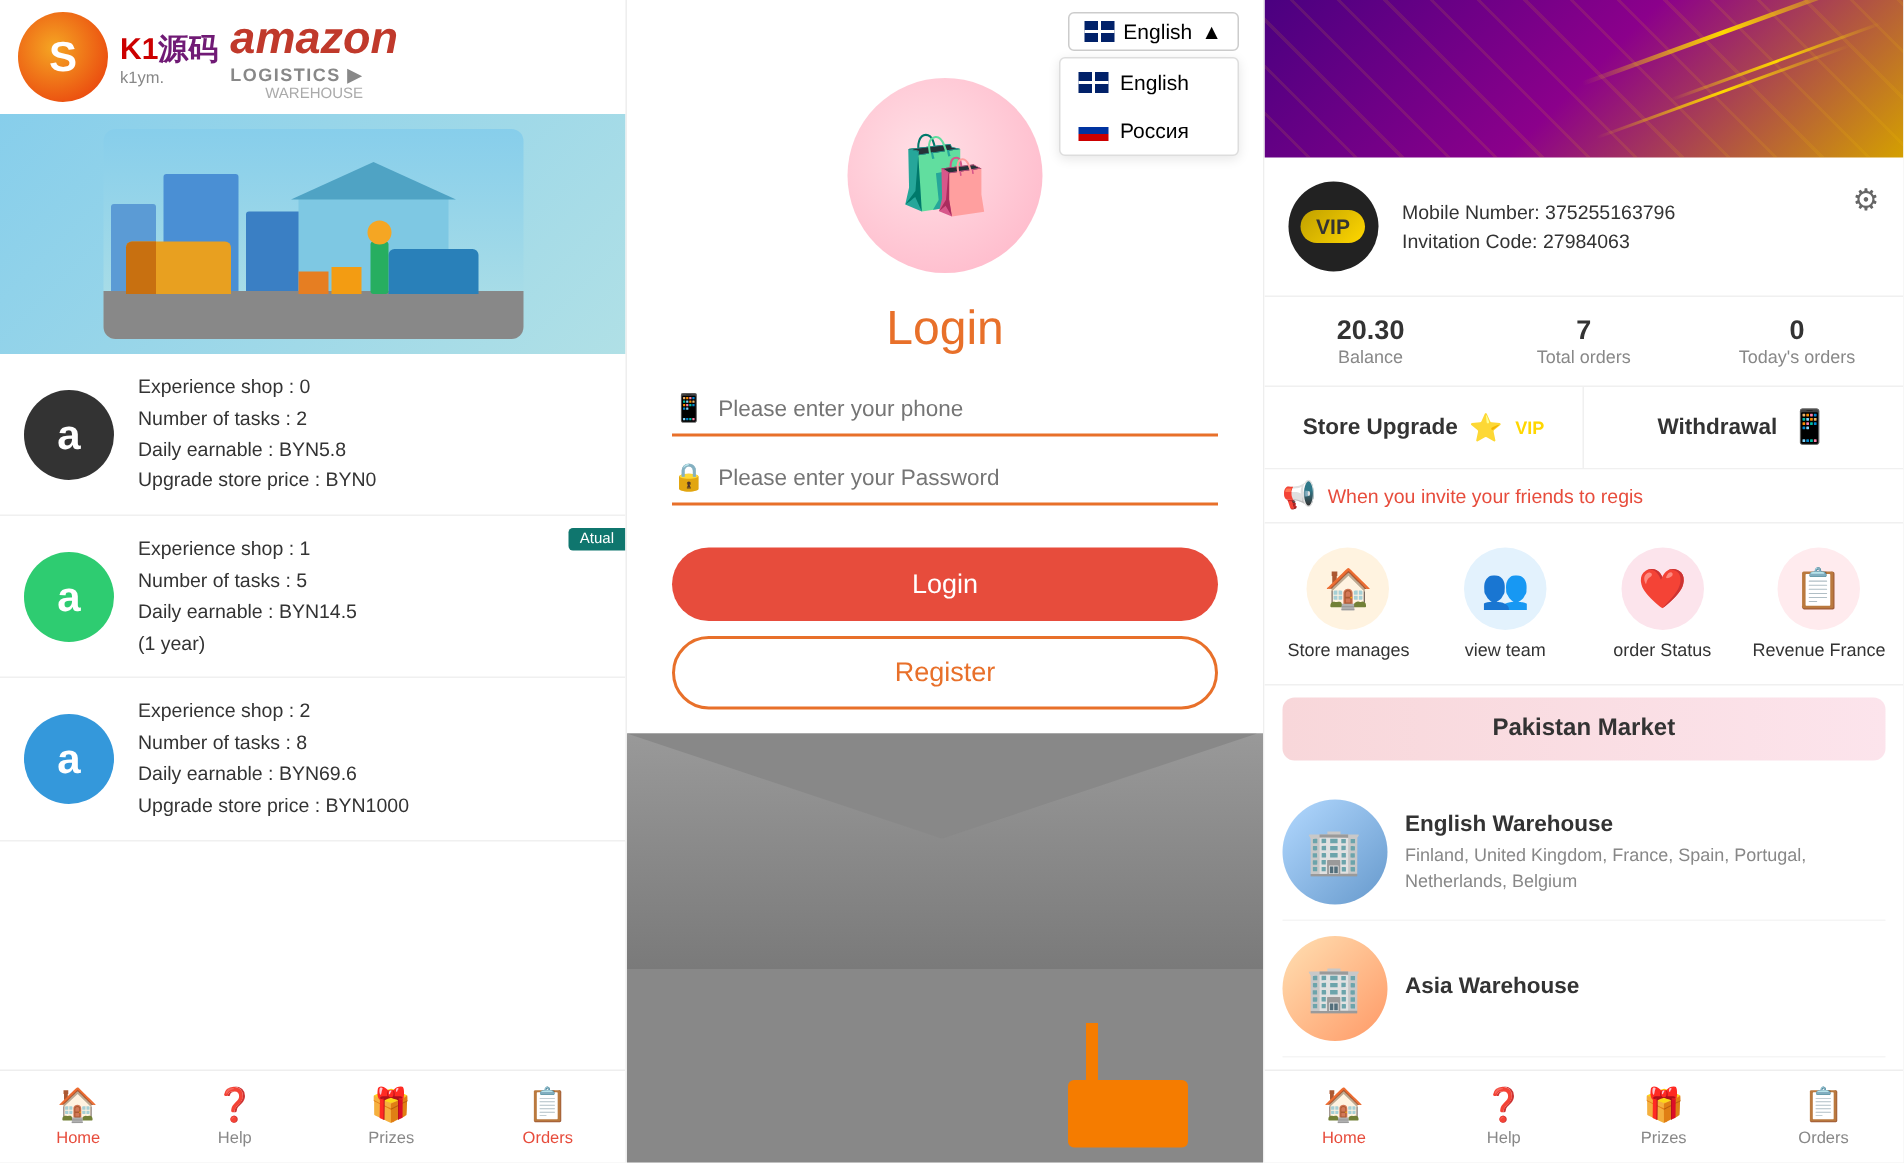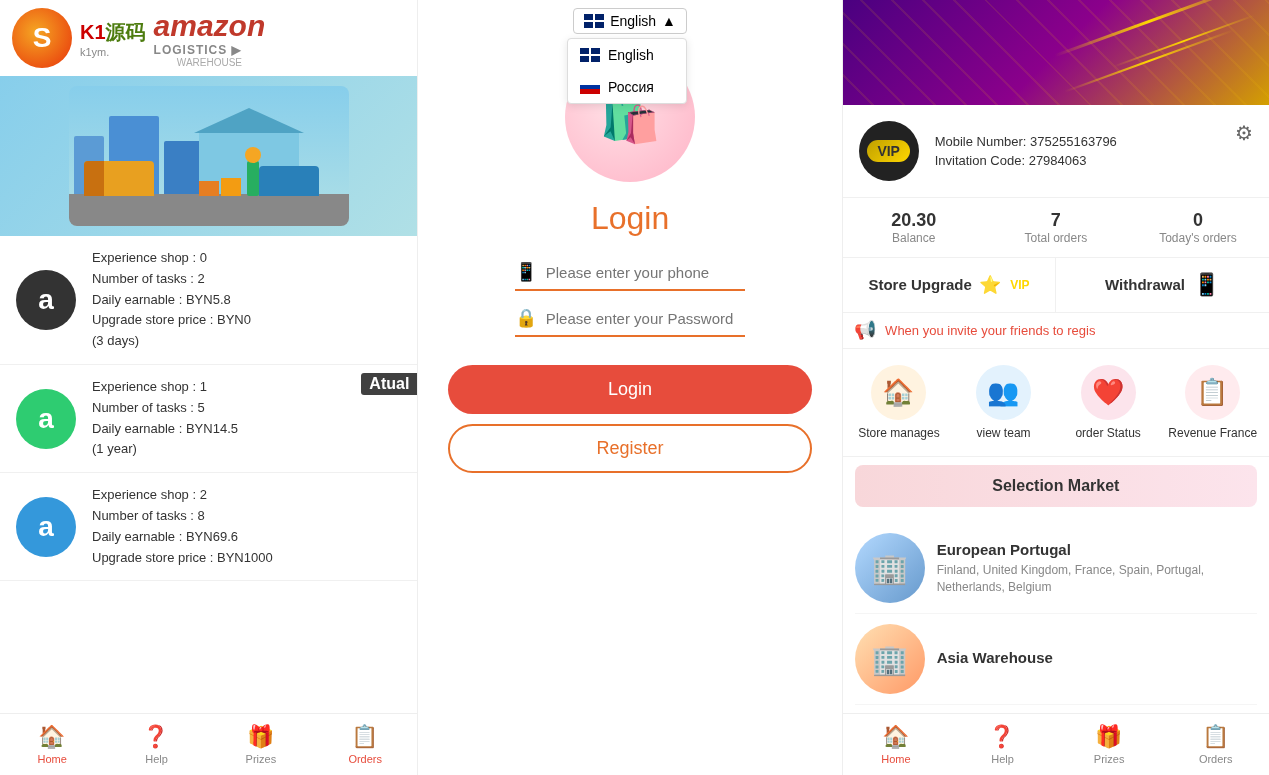--- a/index.html
+++ b/index.html
@@ -63,35 +63,33 @@
       font-size: 28px; font-weight: bold; color: white;
       flex-shrink: 0;
     }
     .shop-avatar.dark { background: #333; }
     .shop-avatar.green { background: #2ecc71; }
     .shop-avatar.blue { background: #3498db; }
     .shop-info { flex: 1; }
     .shop-info p { font-size: 13px; color: #333; line-height: 1.6; }
     .atual-badge {
       position: absolute; top: 8px; right: 0;
-      background: #404040; color: white;
-      font-size: 16px; padding: 2px 8px;
+      background: #0f766e; color: white;
+      font-size: 10px; padding: 2px 8px;
       border-radius: 3px 0 0 3px;
-      font-weight: bold;
     }
 
     
     .middle-panel {
       width: 428px;
       background: #fff;
       display: flex;
       flex-direction: column;
       border-left: 1px solid #eee;
       border-right: 1px solid #eee;
-      align-items: center;
     }
     .lang-selector {
       display: flex;
       justify-content: flex-end;
       padding: 8px 16px;
       position: relative;
     }
     .lang-btn {
       display: flex; align-items: center; gap: 6px;
       border: 1px solid #ccc; padding: 4px 10px;
@@ -337,21 +335,21 @@
   </style>
 </head>
 <body>
 
 <div class="left-panel">
   <div class="left-header">
     <div class="logo-circle">
       <span class="logo-s">S</span>
     </div>
     <div class="logo-text-block">
-      <span style="font-size:20px;font-weight:bold;color:#c00"><span>K1</span><span style="color:#4d7c0f">源码</span></span>
+      <span style="font-size:20px;font-weight:bold;color:#c00"><span>K1</span><span style="color:#701a75">源码</span></span>
       <span class="logo-sub">k1ym.</span>
     </div>
     <div style="margin-left:8px">
       <div style="font-size:30px;font-weight:bold;color:#c0392b;font-style:italic">amazon</div>
       <div style="font-size:12px;color:#888;font-weight:bold;letter-spacing:1px"><span>LOGISTICS</span> ▶</div>
       <div style="font-size:10px;color:#aaa;text-align:center">WAREHOUSE</div>
     </div>
   </div>
 
   <div class="warehouse-img-container">
@@ -386,21 +384,20 @@
   </div>
 
   <div class="shop-list">
     <div class="shop-item">
       <div class="shop-avatar dark">a</div>
       <div class="shop-info">
         <p>Experience shop : 0</p>
         <p>Number of tasks : 2</p>
         <p>Daily earnable : BYN5.8</p>
         <p>Upgrade store price : BYN0</p>
-        <p>(3 days)</p>
       </div>
     </div>
     <div class="shop-item">
       <div class="shop-avatar green">a</div>
       <div class="shop-info">
         <p>Experience shop : 1</p>
         <p>Number of tasks : 5</p>
         <p>Daily earnable : BYN14.5</p>
         <p>(1 year)</p>
       </div>
@@ -561,28 +558,28 @@
       <div class="icon-circle ic-pink">❤️</div>
       <span class="icon-label">order Status</span>
     </div>
     <div class="icon-cell">
       <div class="icon-circle ic-red">📋</div>
       <span class="icon-label">Revenue France</span>
     </div>
   </div>
 
   <div class="selection-market-banner">
-    <span class="sm-title">Selection Market</span>
+    <span class="sm-title">Pakistan Market</span>
   </div>
 
   <div class="warehouse-cards">
     <div class="wh-card">
       <div class="wh-card-img wh-eu">🏢</div>
       <div class="wh-card-info">
-        <h3>European Portugal</h3>
+        <h3>English Warehouse</h3>
         <p>Finland, United Kingdom, France, Spain, Portugal, Netherlands, Belgium</p>
       </div>
     </div>
     <div class="wh-card">
       <div class="wh-card-img wh-asia">🏢</div>
       <div class="wh-card-info">
         <h3>Asia Warehouse</h3>
       </div>
     </div>
   </div>

